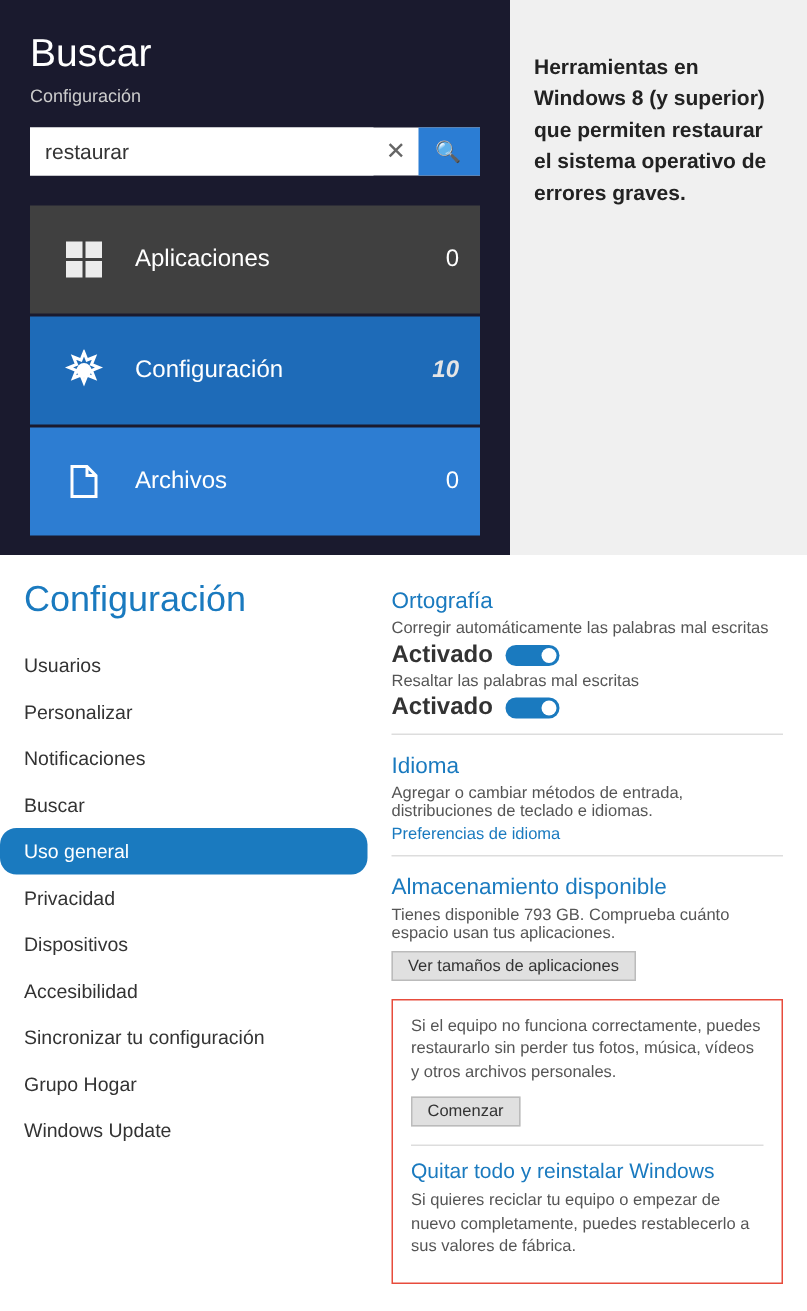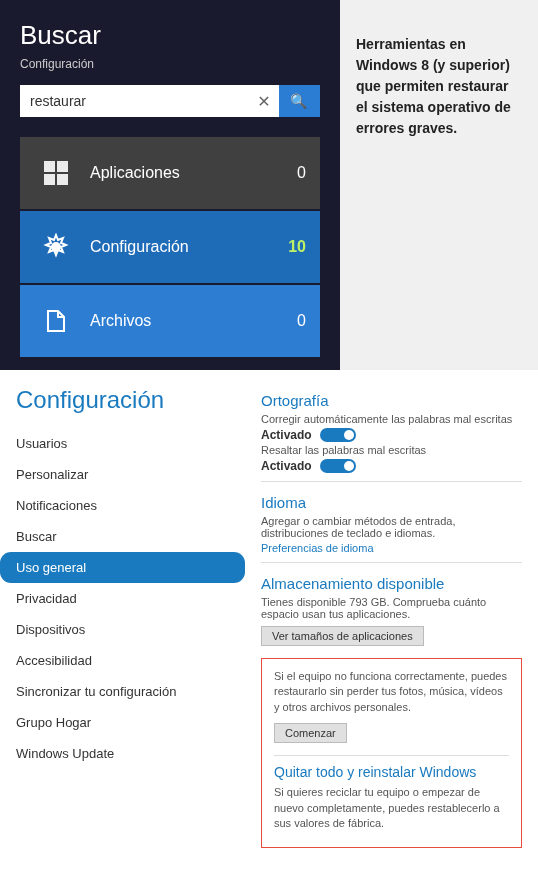--- a/index.html
+++ b/index.html
@@ -104,22 +104,23 @@
       color: white;
     }
 
     .category-count {
       font-size: 16px;
       font-weight: 300;
       color: white;
     }
 
     .category-count.highlight {
-      color: #bef264;
+      color: #e5e5e5;
       font-weight: 600;
+      font-style: italic;
     }
 
     
     .annotation-box {
       flex: 1;
       background: #f0f0f0;
       padding: 34px 16px;
       display: flex;
       align-items: flex-start;
     }
@@ -186,21 +187,21 @@
       margin-bottom: 3px;
     }
 
     .toggle-row {
       display: flex;
       align-items: center;
       margin-bottom: 2px;
     }
 
     .toggle-label {
-      font-size: 12px;
+      font-size: 16px;
       font-weight: bold;
       color: #333;
       margin-right: 8px;
     }
 
     .toggle {
       display: inline-block;
       width: 36px;
       height: 14px;
       background: #1a7abf;

